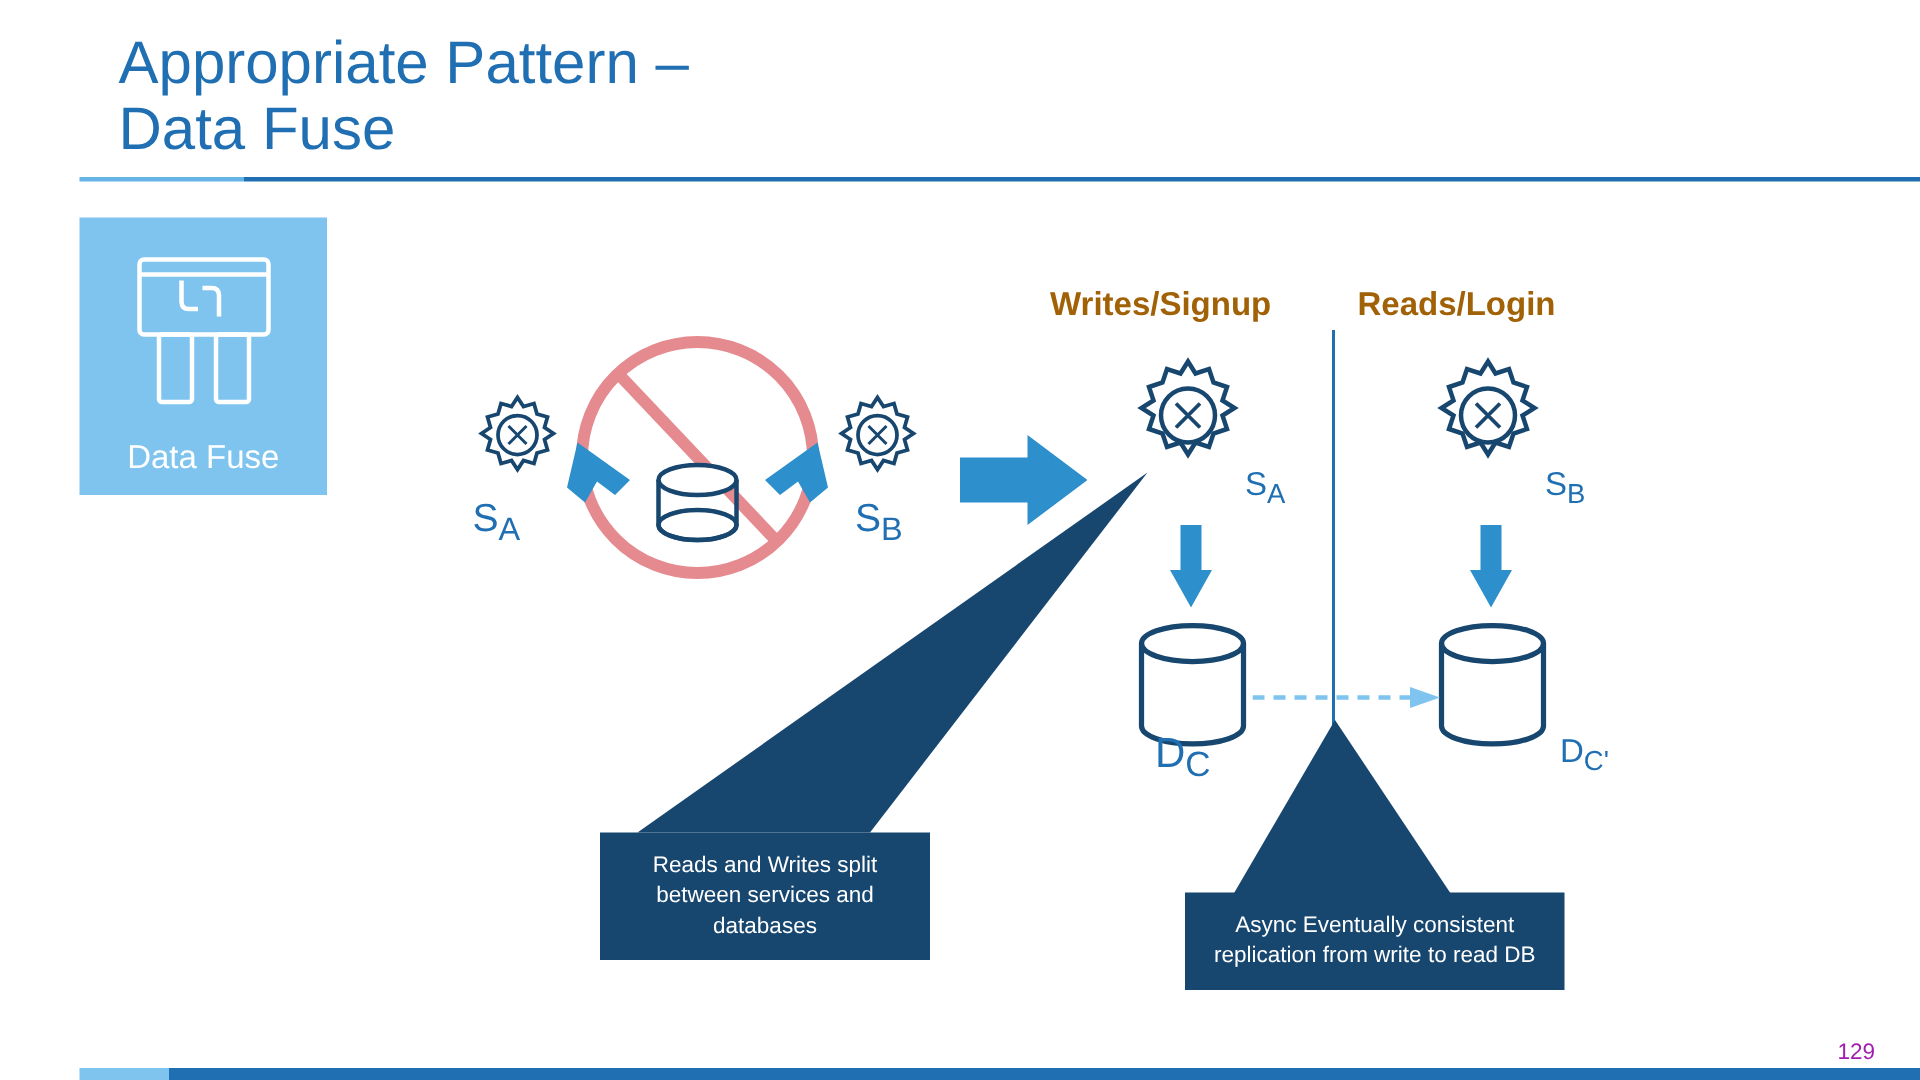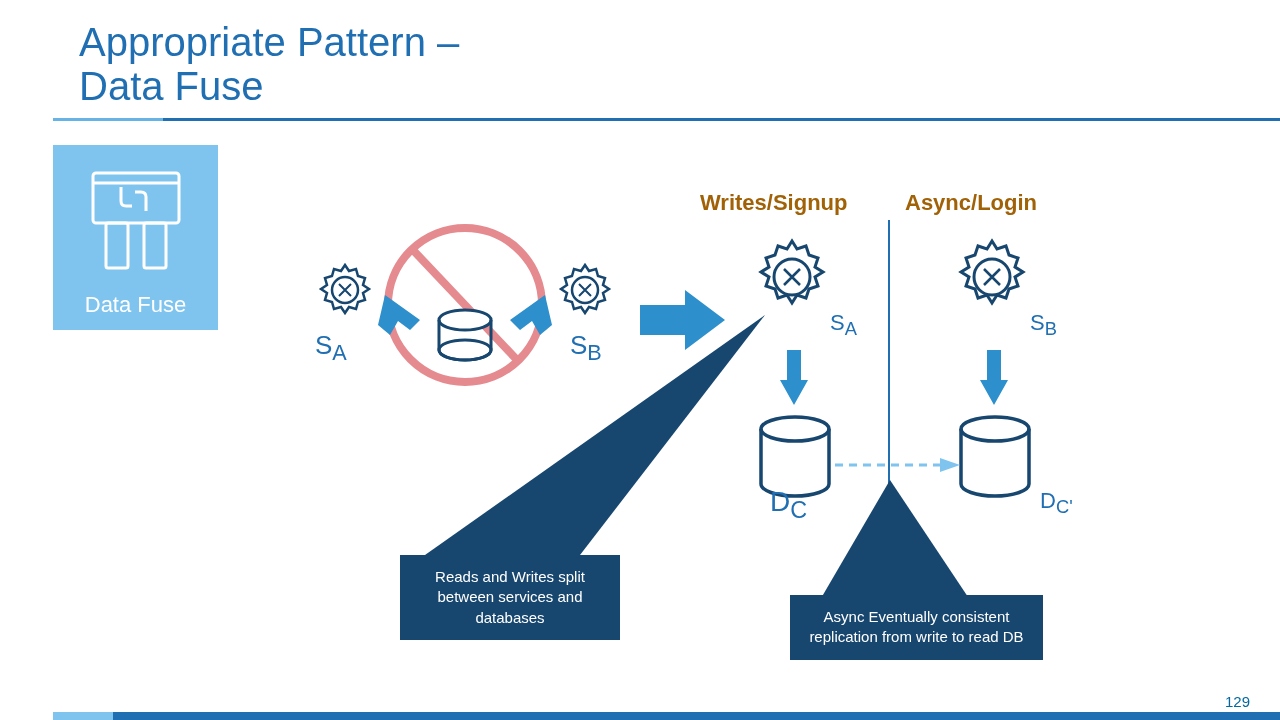--- a/index.html
+++ b/index.html
@@ -5,21 +5,21 @@
   html, body { margin: 0; padding: 0; width: 1280px; height: 720px; font-family: Arial, Helvetica, sans-serif; background: #fff; overflow: hidden; }
   .slide { position: relative; width: 1280px; height: 720px; }
   .title { position: absolute; left: 55px; top: 20px; color: #1F6FB2; font-size: 40px; line-height: 1.1; font-weight: 400; margin-left: 24px; }
   .logo { position: absolute; right: 45px; top: 30px; }
   .hr-line { position: absolute; left: 53px; top: 118px; right: 0; height: 3px; background: linear-gradient(to right, #66B3E6 0 110px, #1F6FB2 110px 100%); }
   .tile { position: absolute; left: 53px; top: 145px; width: 165px; height: 185px; background: #7FC4EF; color: #fff; display: flex; flex-direction: column; align-items: center; justify-content: flex-start; padding-top: 18px; box-sizing: border-box; }
   .tile-label { position: absolute; bottom: 12px; width: 100%; text-align: center; color: #fff; font-size: 22px; }
   .label { position: absolute; color: #a16207; font-weight: 700; font-size: 22px; }
   .sub-label { color: #1F6FB2; font-size: 26px; }
   .annotation { position: absolute; background: #17466F; color: #fff; font-size: 15px; text-align: center; padding: 12px 8px; box-sizing: border-box; line-height: 1.35; }
-  .page-num { position: absolute; right: 30px; bottom: 10px; color: #0369a1; font-size: 15px; }
+  .page-num { position: absolute; right: 30px; bottom: 10px; color: #a21caf; font-size: 15px; }
   .footer-bar { position: absolute; left: 53px; bottom: 0; height: 8px; right: 0; background: linear-gradient(to right, #7FC4EF 0 60px, #1F6FB2 60px 100%); }
   svg { display: block; }
 </style>
 </head>
 <body>
 
 <div class="slide">
 
   <div class="title">
     <span>Appropriate Pattern –</span><br>
@@ -79,21 +79,21 @@
   </svg>
   <div class="sub-label" style="position:absolute; left:570px; top:330px">
     <span>S</span><sub>B</sub>
   </div>
 
   <svg width="85" height="60" style="position:absolute; left:640px; top:290px">
     <polygon points="0,15 45,15 45,0 85,30 45,60 45,45 0,45" fill="#2D8FCB"></polygon>
   </svg>
 
   <div class="label" style="left:700px; top:190px">Writes/Signup</div>
-  <div class="label" style="left:905px; top:190px">Async/Login</div>
+  <div class="label" style="left:905px; top:190px">Reads/Login</div>
 
   <div style="position:absolute; left:888px; top:220px; width:2px; height:330px; background:#1F6FB2"></div>
 
   <svg width="85" height="85" style="position:absolute; left:750px; top:235px">
     <g stroke="#17466F" stroke-width="3" fill="#fff">
       <path d="M42 6 l5 8 9-3 3 9 9 3 -3 9 8 5 -8 5 3 9 -9 3 -3 9 -9 -3 -5 8 -5 -8 -9 3 -3 -9 -9 -3 3 -9 -8 -5 8 -5 -3 -9 9 -3 3 -9 9 3 z"></path>
       <circle cx="42" cy="42" r="18"></circle>
       <path d="M34 50 l16-16 M34 34 l16 16" stroke-width="2.5"></path>
     </g>
   </svg>

